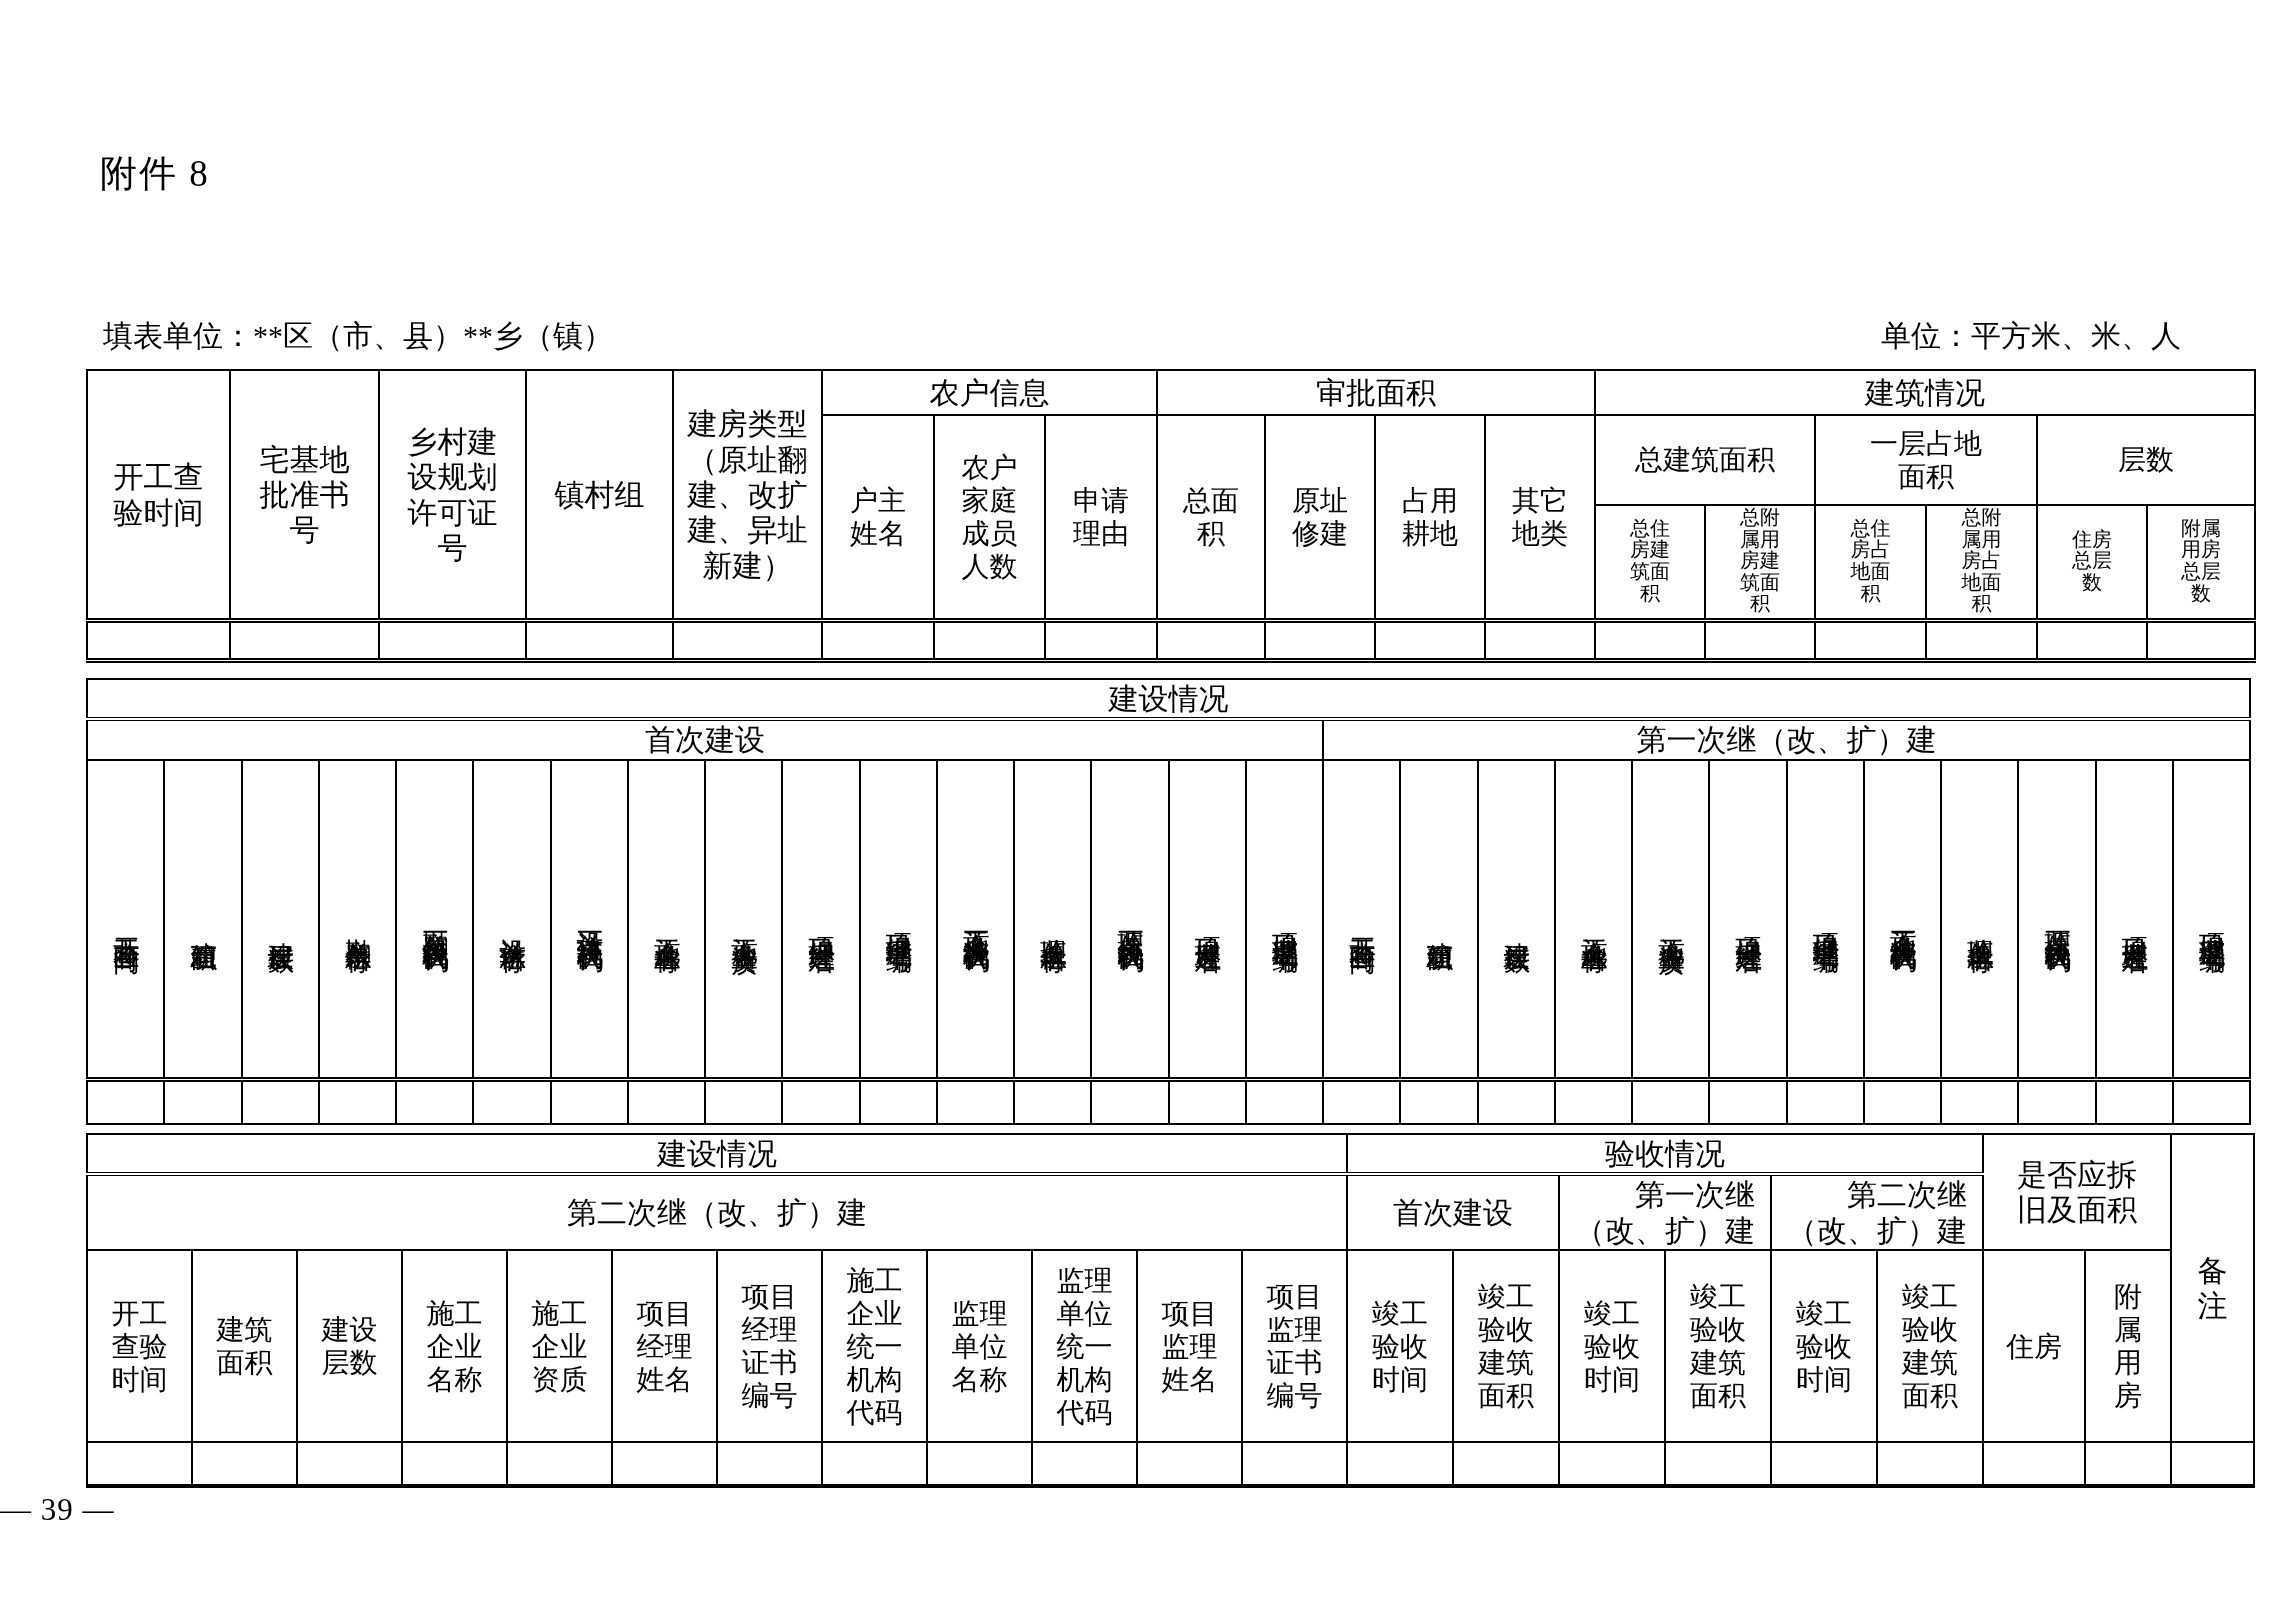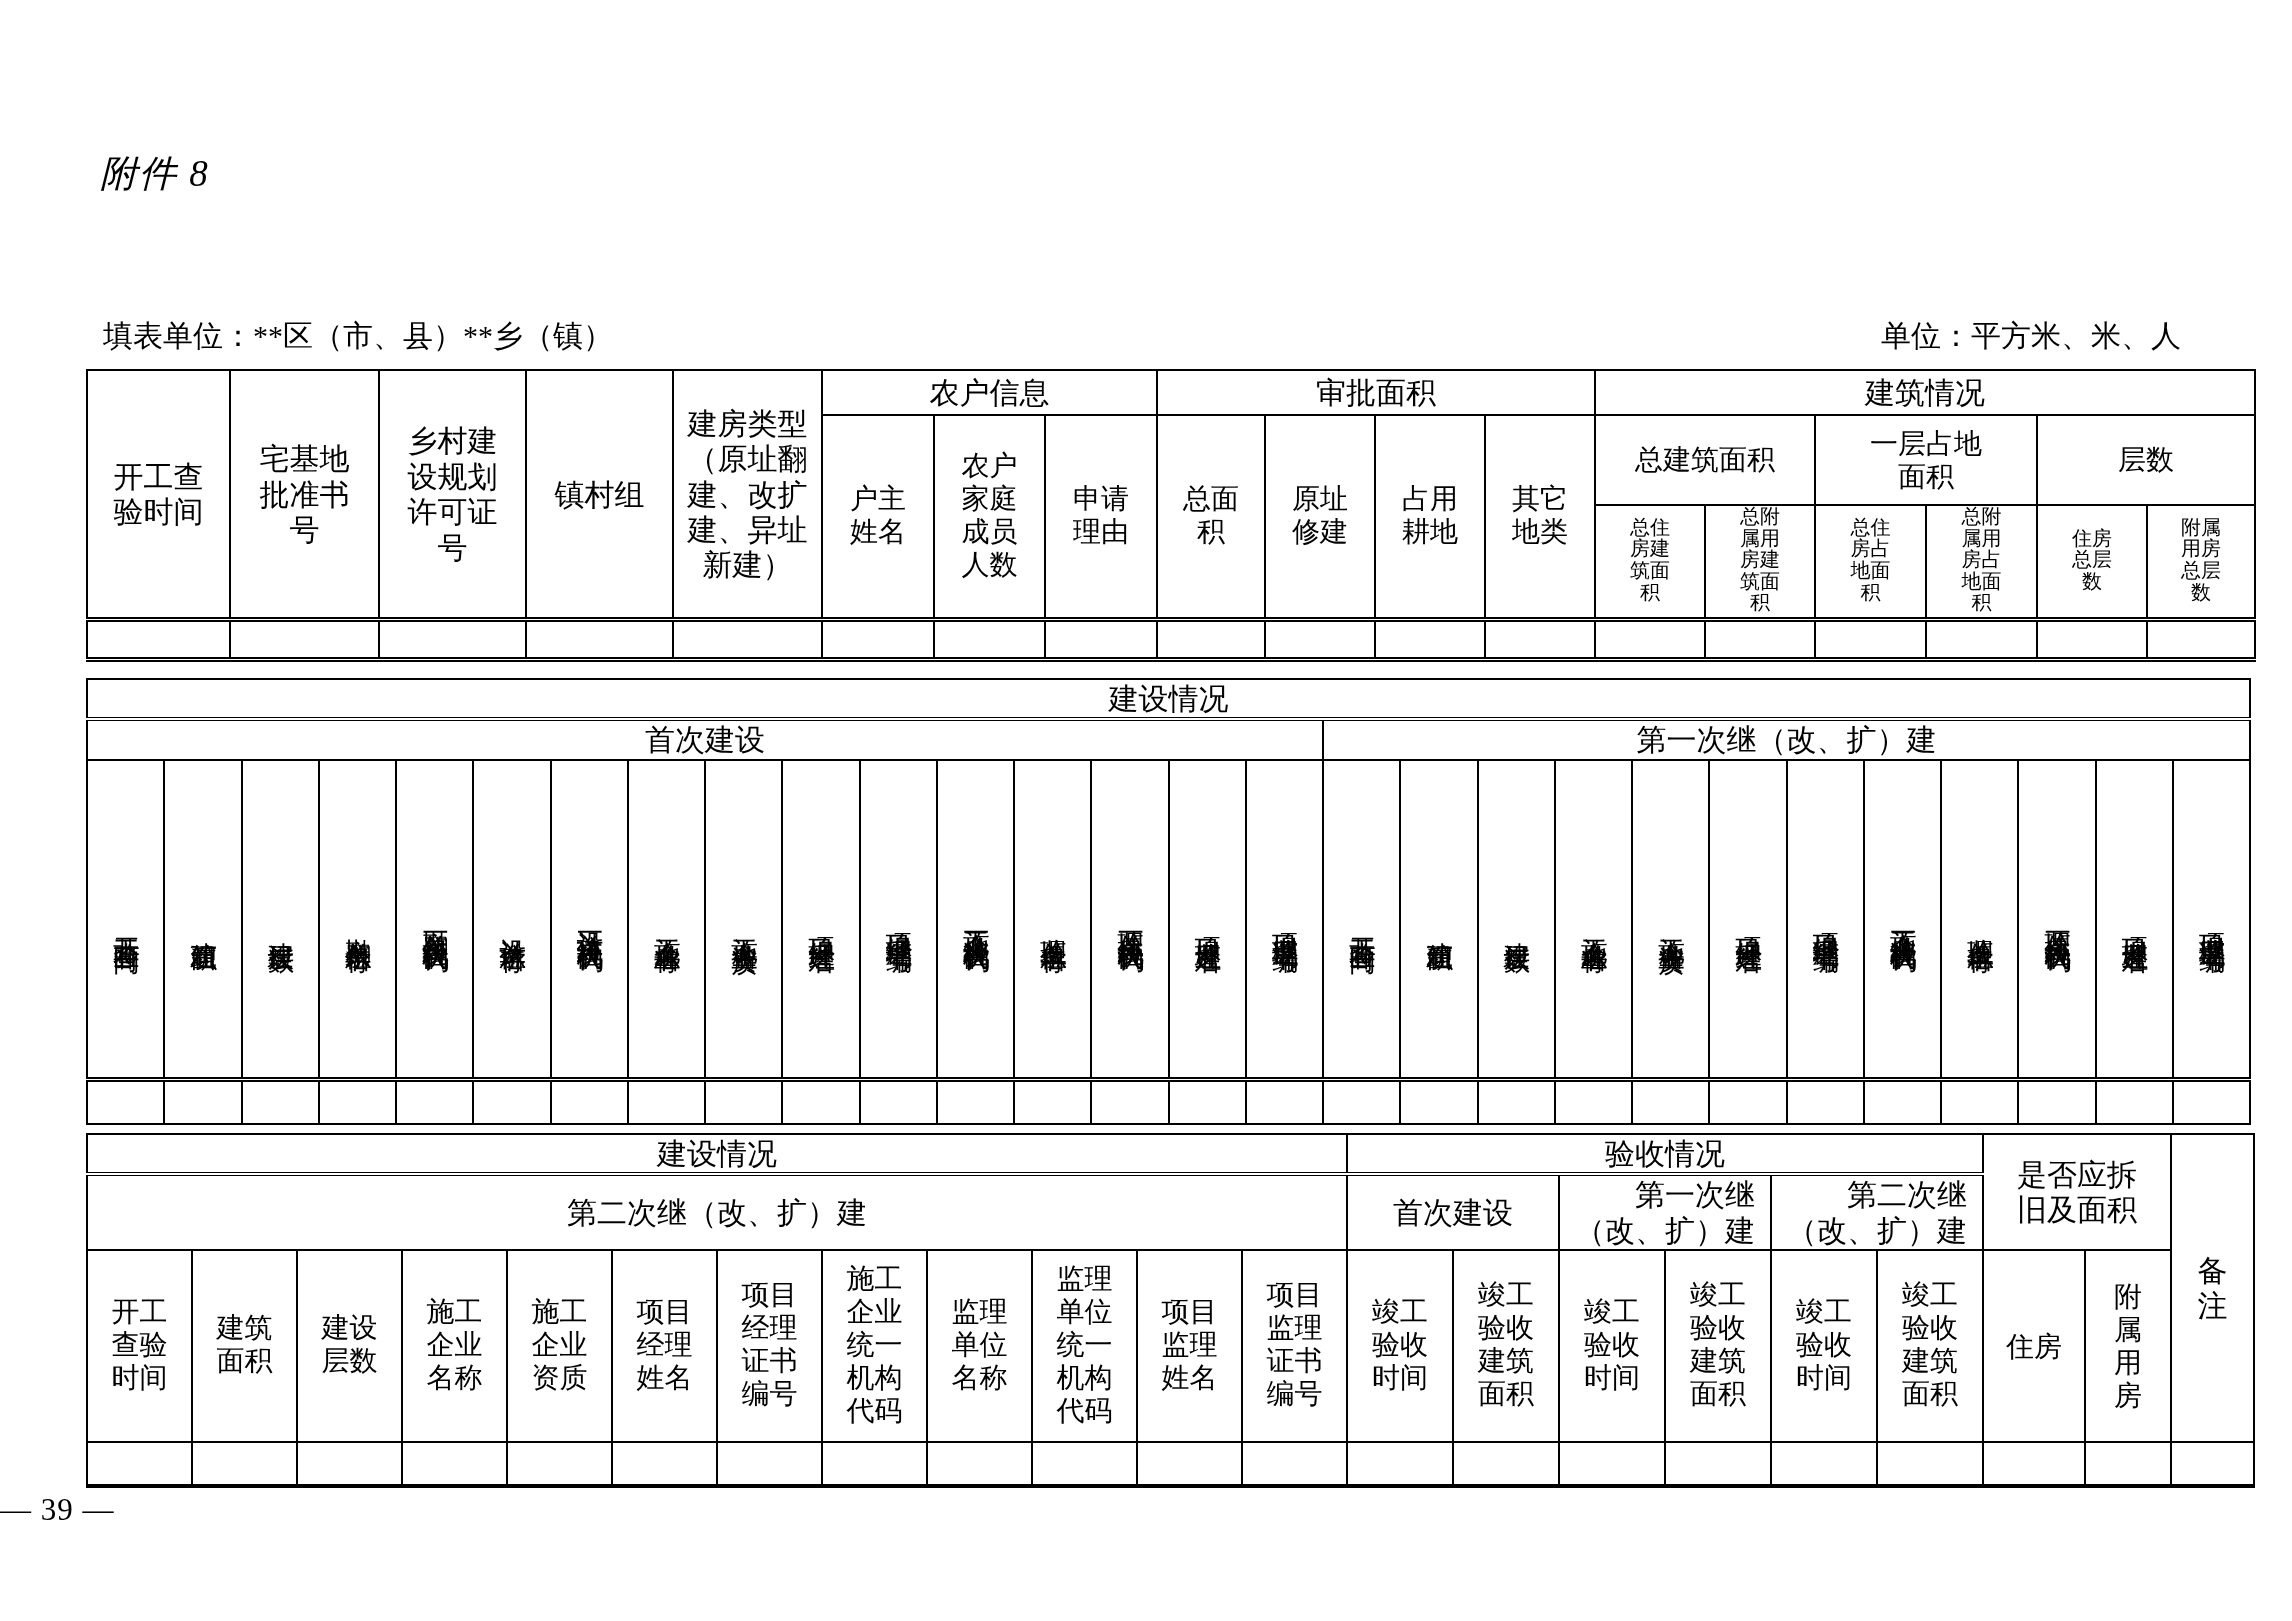--- a/index.html
+++ b/index.html
@@ -3,21 +3,21 @@
 <meta charset="utf-8">
 <style>
   html,body{margin:0;padding:0;background:#ffffff;}
   body{
     width:2293px;height:1621px;
     font-family:"Liberation Serif","DejaVu Serif",serif;
     color:#000;
   }
   .page{position:relative;width:2293px;height:1621px;background:#fff;overflow:hidden;}
 
-  .attach{position:absolute;left:100px;top:149px;font-size:37px;letter-spacing:2px;font-style:italic;}
+  .attach{position:absolute;left:100px;top:149px;font-size:37px;letter-spacing:2px;}
   .title{
     position:absolute;left:0;top:208px;width:100%;
     text-align:center;font-size:57px;font-weight:bold;letter-spacing:2.9px;
   }
   .subrow{
     position:absolute;left:88px;top:316px;width:2078px;
     display:flex;justify-content:space-between;font-size:30px;margin-left:15px;
   }
 
   table.t{position:absolute;left:86px;border-collapse:collapse;table-layout:fixed;border:2.9px solid #000;background:#fff;}
@@ -27,21 +27,21 @@
 
   td{
     border:2px solid #000;
     text-align:center;vertical-align:middle;
     font-size:28px;line-height:1.18;padding:1px 2px;
     overflow:hidden;word-break:break-all;
   }
   .band td{font-size:30px;margin-left:44px;}
   .wf{white-space:pre-line;display:inline-block;text-align:right;}
   .w1{display:inline-block;width:1.12em;white-space:pre-line;}
-  .w2{display:inline-block;width:2.15em;white-space:pre-line;font-family:Liberation Mono, monospace;}
+  .w2{display:inline-block;width:2.15em;white-space:pre-line;}
   .w3{display:inline-block;width:3.2em;white-space:pre-line;}
   .w4{display:inline-block;width:4.35em;white-space:pre-line;}
   .nw{white-space:nowrap;}
 
   
   .v{
     writing-mode:vertical-rl;text-orientation:upright;
     display:inline-block;font-size:26.5px;letter-spacing:2px;line-height:1.05;
     max-height:316px;
   }

